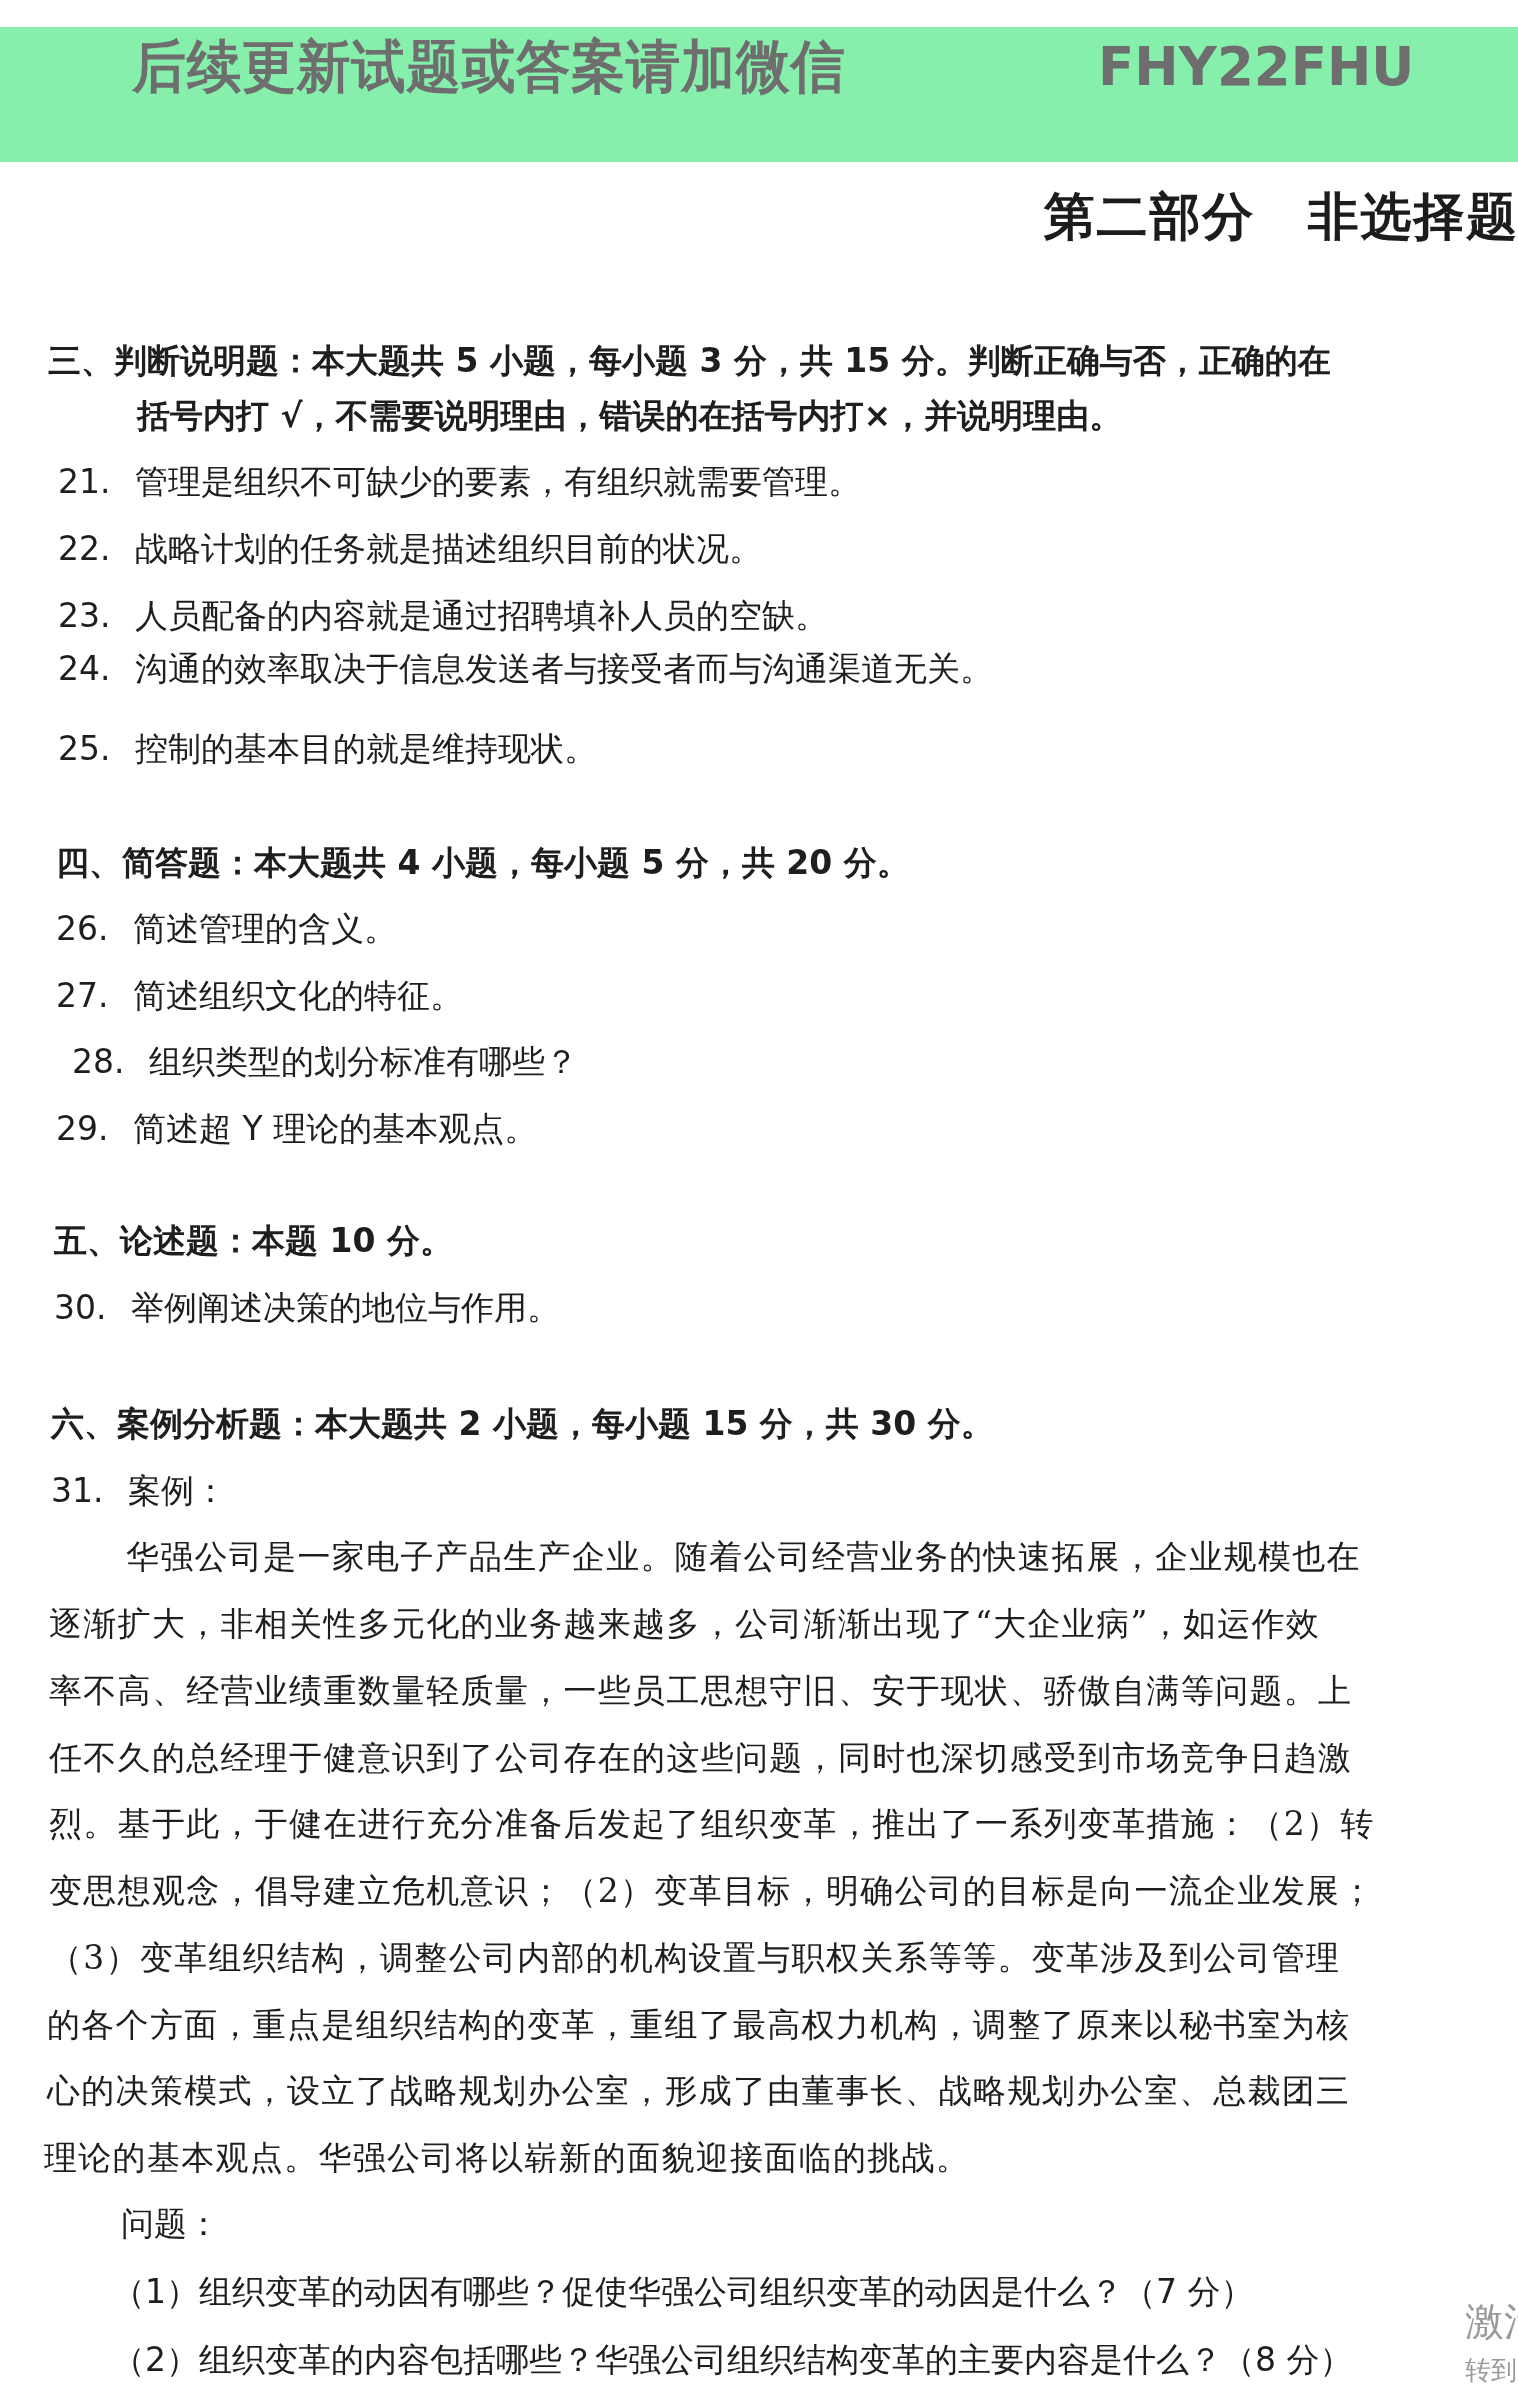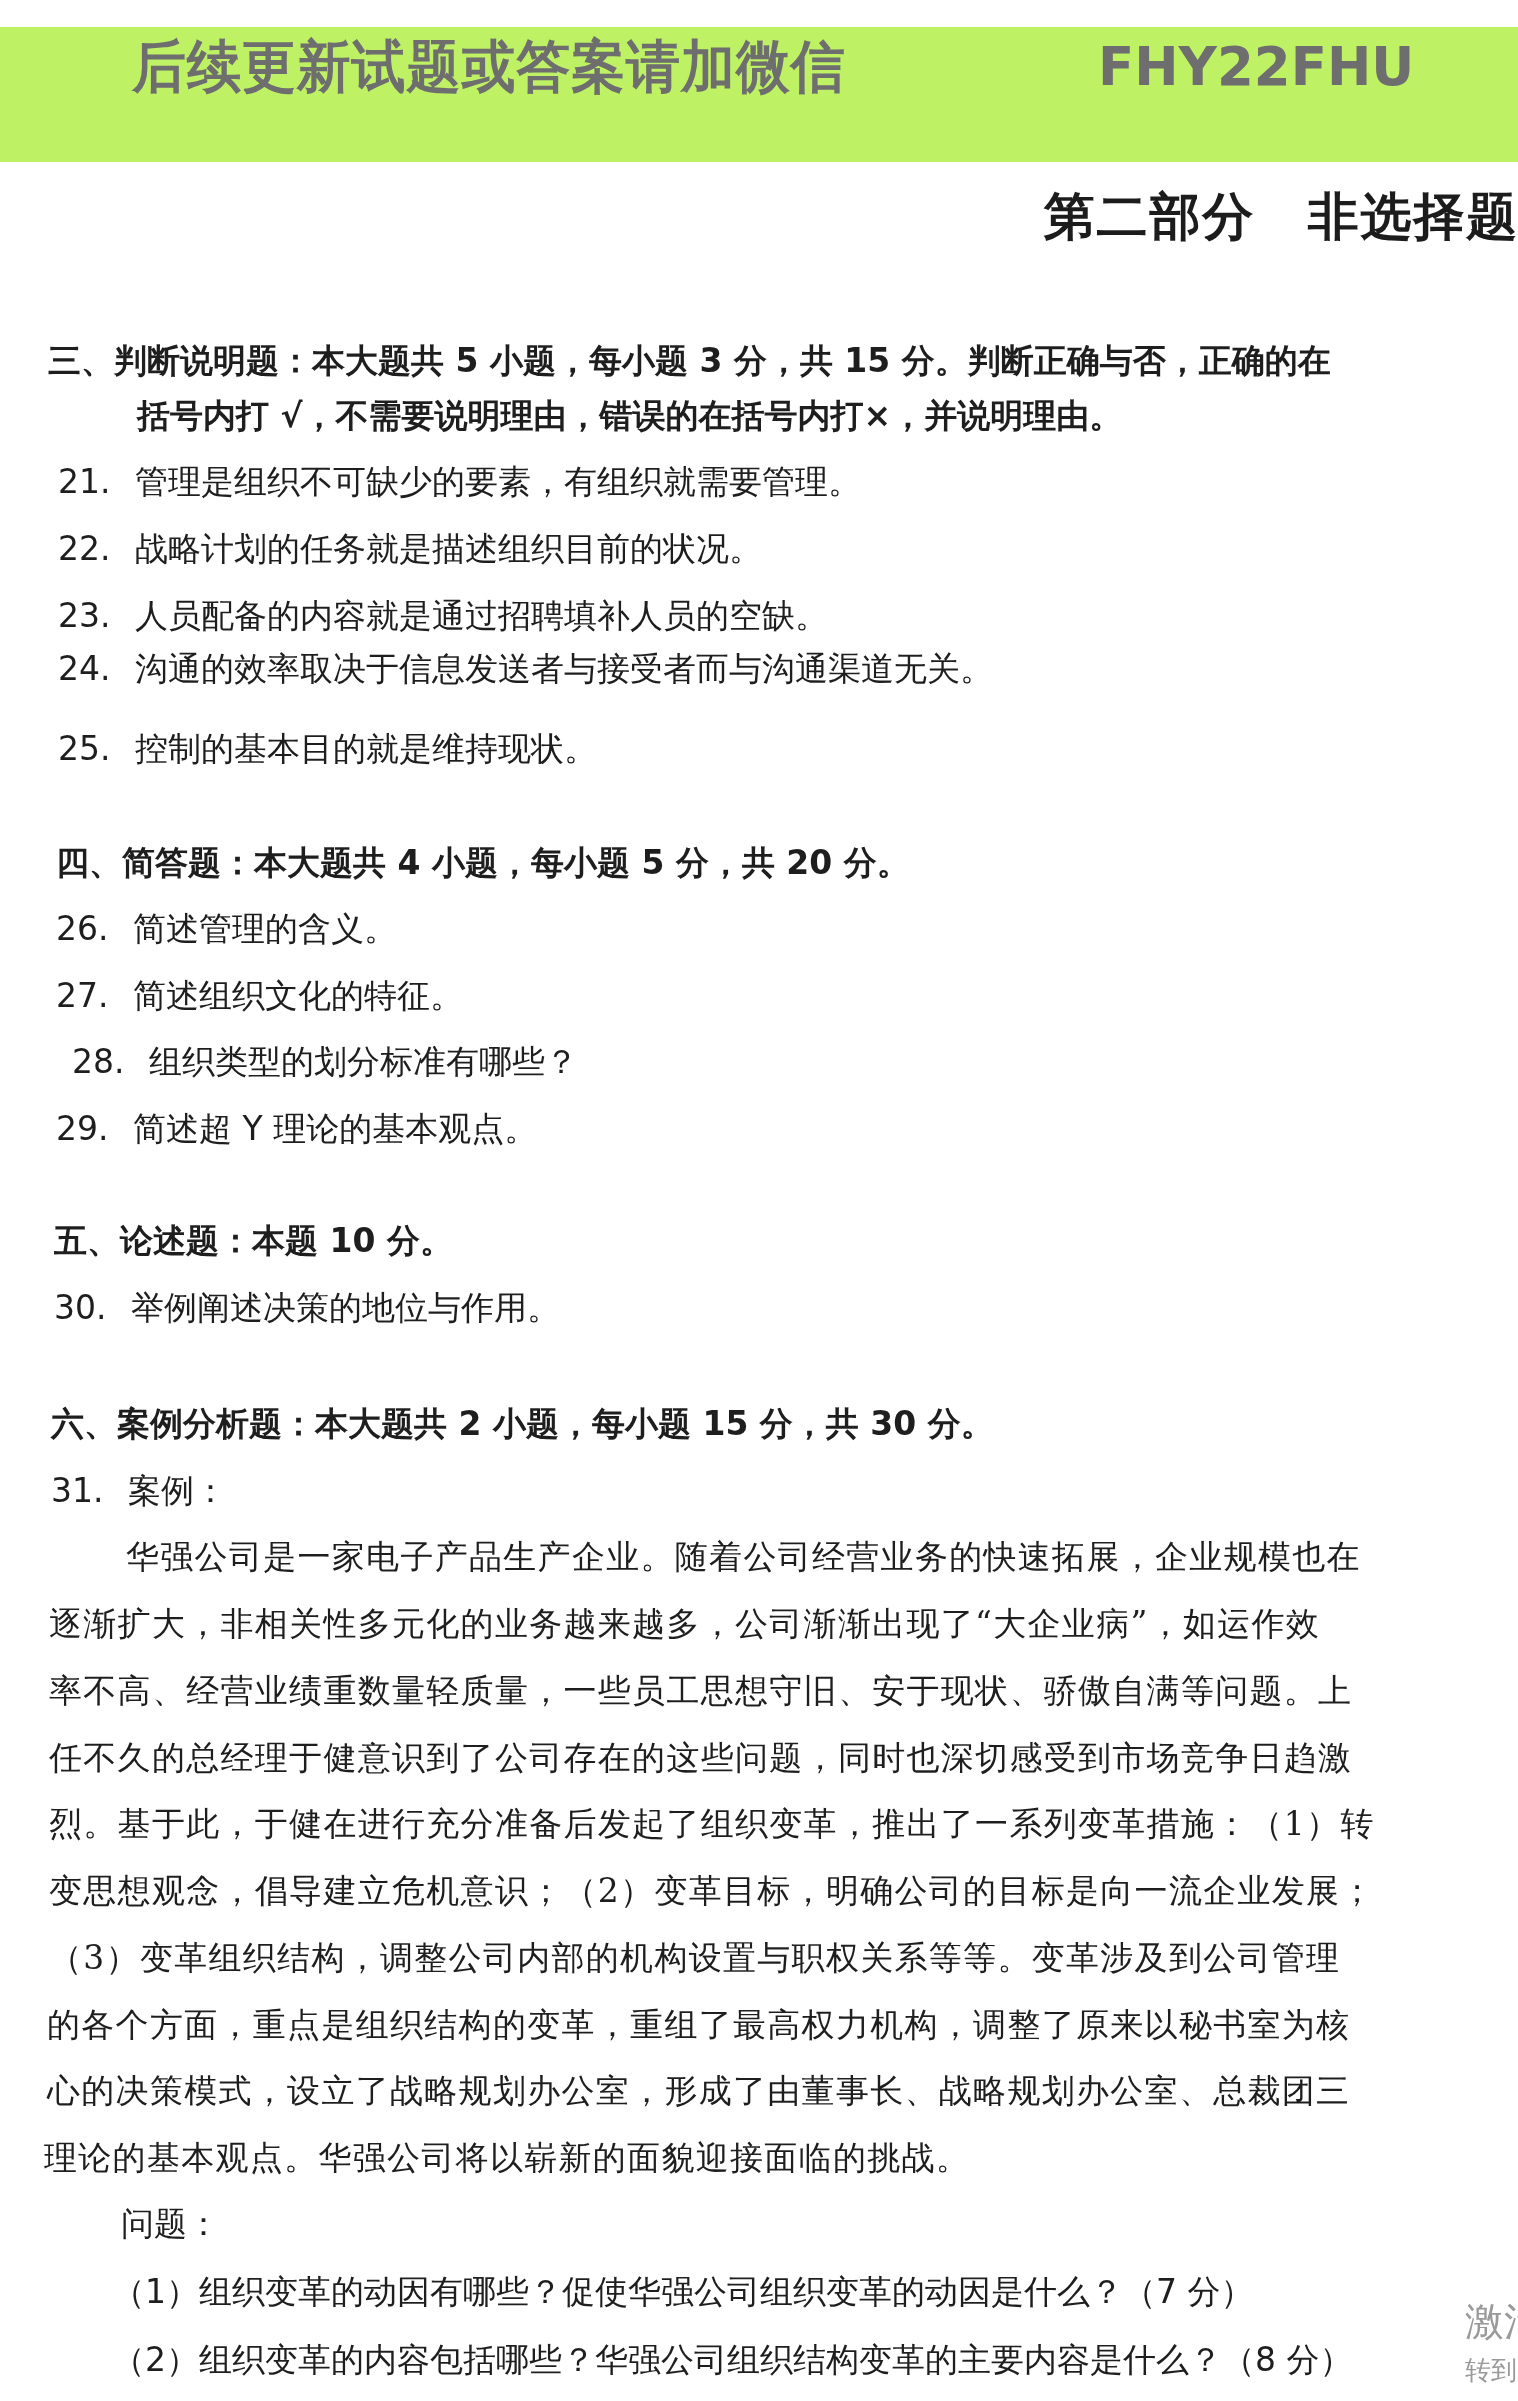--- a/index.html
+++ b/index.html
@@ -3,21 +3,21 @@
 <meta charset="utf-8">
 <style>
   html, body { margin: 0; padding: 0; }
   body {
     width: 1519px; height: 2401px; overflow: hidden; position: relative;
     background: #ffffff; color: #1a1a1a;
     font-family: "DejaVu Sans", "Liberation Sans", sans-serif;
   }
   .banner {
     position: absolute; left: 0; top: 27px; width: 1519px; height: 135px;
-    background: #bef264;
+    background: #86efac;
   }
   .banner-text {
     position: absolute; top: 5.3px; left: 132px;
     font-size: 54px; font-weight: bold; color: #6e6e6e; letter-spacing: 0.9px;
     white-space: nowrap; line-height: 70px;
     transform: scaleY(1.05);
   }
   .banner-code {
     position: absolute; top: 5.3px; left: 1098px;
     font-size: 53px; font-weight: bold; color: #6e6e6e; line-height: 70px;
@@ -67,21 +67,21 @@
 <div class="line heading" style="top:1219px;left:54px;">五、论述题：本题 10 分。</div>
 <div class="line" style="top:1286px;left:54px;"><span class="num">30.</span><span>举例阐述决策的地位与作用。</span></div>
 
 <div class="line heading" style="top:1402px;left:51px;">六、案例分析题：本大题共 2 小题，每小题 15 分，共 30 分。</div>
 <div class="line" style="top:1469px;left:51px;"><span class="num">31.</span><span>案例：</span></div>
 
 <div class="line para" style="top:1535px;left:126px;">华强公司是一家电子产品生产企业。随着公司经营业务的快速拓展，企业规模也在</div>
 <div class="line para" style="top:1602px;left:49px;">逐渐扩大，非相关性多元化的业务越来越多，公司渐渐出现了“大企业病”，如运作效</div>
 <div class="line para" style="top:1669px;left:49px;">率不高、经营业绩重数量轻质量，一些员工思想守旧、安于现状、骄傲自满等问题。上</div>
 <div class="line para" style="top:1736px;left:49px;">任不久的总经理于健意识到了公司存在的这些问题，同时也深切感受到市场竞争日趋激</div>
-<div class="line para" style="top:1802px;left:49px;">烈。基于此，于健在进行充分准备后发起了组织变革，推出了一系列变革措施：（1）转</div>
+<div class="line para" style="top:1802px;left:49px;">烈。基于此，于健在进行充分准备后发起了组织变革，推出了一系列变革措施：（2）转</div>
 <div class="line para" style="top:1869px;left:49px;">变思想观念，倡导建立危机意识；（2）变革目标，明确公司的目标是向一流企业发展；</div>
 <div class="line para" style="top:1936px;left:49px;">（3）变革组织结构，调整公司内部的机构设置与职权关系等等。变革涉及到公司管理</div>
 <div class="line para" style="top:2003px;left:47px;">的各个方面，重点是组织结构的变革，重组了最高权力机构，调整了原来以秘书室为核</div>
 <div class="line para" style="top:2069px;left:47px;">心的决策模式，设立了战略规划办公室，形成了由董事长、战略规划办公室、总裁团三</div>
 <div class="line para" style="top:2136px;left:44px;">理论的基本观点。华强公司将以崭新的面貌迎接面临的挑战。</div>
 
 <div class="line" style="top:2202px;left:121px;">问题：</div>
 <div class="line" style="top:2270px;left:112px;">（1）组织变革的动因有哪些？促使华强公司组织变革的动因是什么？（7 分）</div>
 <div class="line" style="top:2338px;left:112px;">（2）组织变革的内容包括哪些？华强公司组织结构变革的主要内容是什么？（8 分）</div>
 

